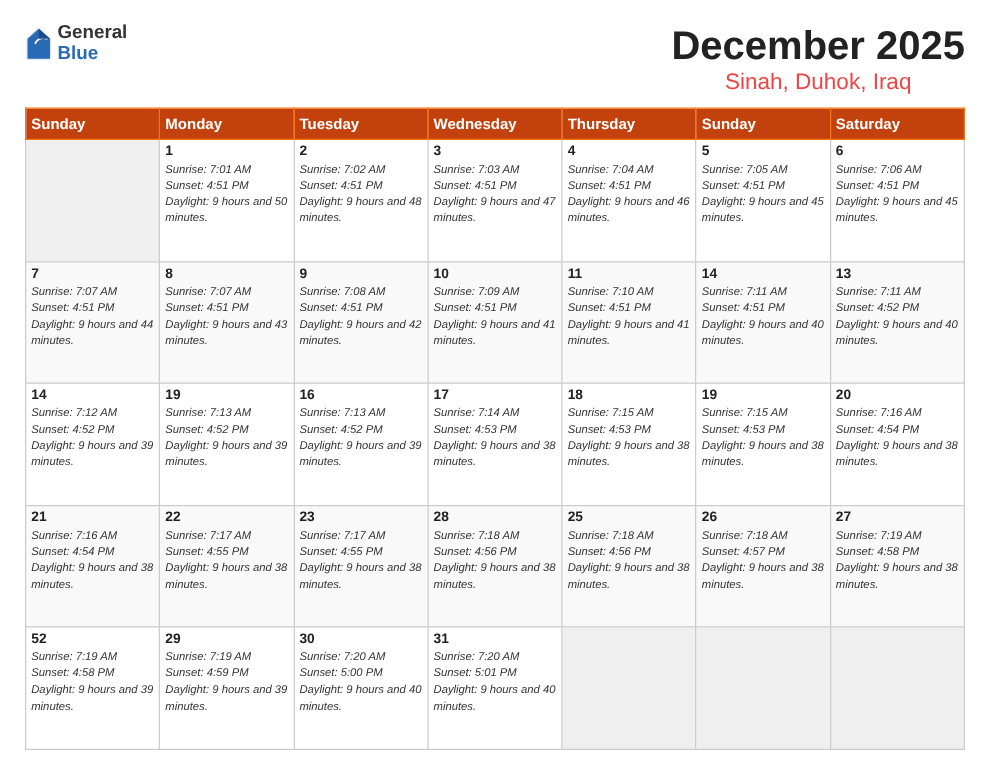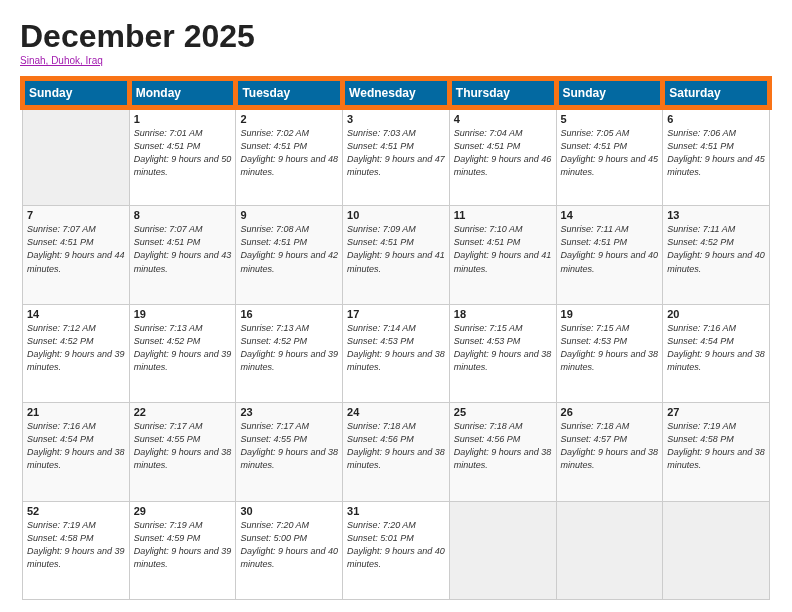--- a/index.html
+++ b/index.html
@@ -41,47 +41,46 @@
       font-size: 15px;
       font-weight: bold;
       color: #2a6ab5;
     }
     .logo-icon {
       width: 22px;
       height: 28px;
       margin-right: 4px;
     }
     .title-section {
-      text-align: left;
+      text-align: center;
     }
     .month-title {
       font-size: 32px;
       font-weight: bold;
       color: #222;
     }
     .location {
-      font-size: 10px;
-      color: #a21caf;
-      text-decoration: underline;
+      font-size: 18px;
+      color: #ef4444;
     }
     .calendar {
       flex: 1;
       border: 1px solid #ccc;
       border-collapse: collapse;
       width: 100%;
       table-layout: fixed;
     }
     .calendar th {
-      background: #0369a1;
+      background: #c2410c;
       color: #fff;
       font-size: 12px;
       font-weight: bold;
       padding: 5px 4px;
       text-align: left;
-      border: 5px solid #f97316;
+      border: 1px solid #f97316;
     }
     .calendar td {
       vertical-align: top;
       border: 1px solid #ccc;
       padding: 3px 4px;
       font-size: 9.5px;
       color: #333;
       height: 82px;
       background: #fff;
     }
@@ -109,20 +108,33 @@
       color: #333;
       line-height: 1.45;
       font-style: italic;
     }
   </style>
 </head>
 <body>
 
 <div class="page">
   <div class="header">
+    <div class="logo">
+      <svg class="logo-icon" viewBox="0 0 22 28" xmlns="http://www.w3.org/2000/svg">
+        <polygon points="11,2 20,10 20,26 2,26 2,10" fill="#2a6ab5"></polygon>
+        <polygon points="11,2 22,12 22,28 0,28 0,12" fill="none" stroke="#2a6ab5" stroke-width="0"></polygon>
+        <path d="M11 1 L21 10 L21 27 L1 27 L1 10 Z" fill="#2a6ab5" opacity="0.15"></path>
+        <path d="M8 14 Q11 8 18 10" stroke="#fff" stroke-width="1.5" fill="none"></path>
+        <path d="M11 2 L20 10 L11 10 Z" fill="#1a4a8a"></path>
+      </svg>
+      <div class="logo-text">
+        <span class="logo-general">General</span>
+        <span class="logo-blue">Blue</span>
+      </div>
+    </div>
     <div class="title-section">
       <div class="month-title">December 2025</div>
       <div class="location">Sinah, Duhok, Iraq</div>
     </div>
   </div>
 
   <table class="calendar">
     <thead>
       <tr>
         <th>Sunday</th>
@@ -182,21 +194,21 @@
           <td><span class="day-number">20</span>
 <span class="day-info">Sunrise: 7:16 AM<br>Sunset: 4:54 PM<br>Daylight: 9 hours and 38 minutes.</span></td>
         </tr>
         <tr>
           <td><span class="day-number">21</span>
 <span class="day-info">Sunrise: 7:16 AM<br>Sunset: 4:54 PM<br>Daylight: 9 hours and 38 minutes.</span></td>
           <td><span class="day-number">22</span>
 <span class="day-info">Sunrise: 7:17 AM<br>Sunset: 4:55 PM<br>Daylight: 9 hours and 38 minutes.</span></td>
           <td><span class="day-number">23</span>
 <span class="day-info">Sunrise: 7:17 AM<br>Sunset: 4:55 PM<br>Daylight: 9 hours and 38 minutes.</span></td>
-          <td><span class="day-number">24</span>
+          <td><span class="day-number">28</span>
 <span class="day-info">Sunrise: 7:18 AM<br>Sunset: 4:56 PM<br>Daylight: 9 hours and 38 minutes.</span></td>
           <td><span class="day-number">25</span>
 <span class="day-info">Sunrise: 7:18 AM<br>Sunset: 4:56 PM<br>Daylight: 9 hours and 38 minutes.</span></td>
           <td><span class="day-number">26</span>
 <span class="day-info">Sunrise: 7:18 AM<br>Sunset: 4:57 PM<br>Daylight: 9 hours and 38 minutes.</span></td>
           <td><span class="day-number">27</span>
 <span class="day-info">Sunrise: 7:19 AM<br>Sunset: 4:58 PM<br>Daylight: 9 hours and 38 minutes.</span></td>
         </tr>
         <tr>
           <td><span class="day-number">52</span>

